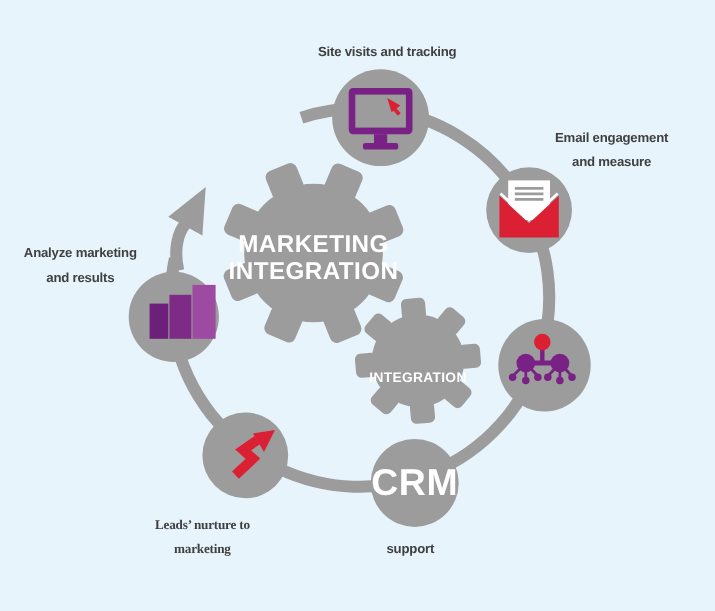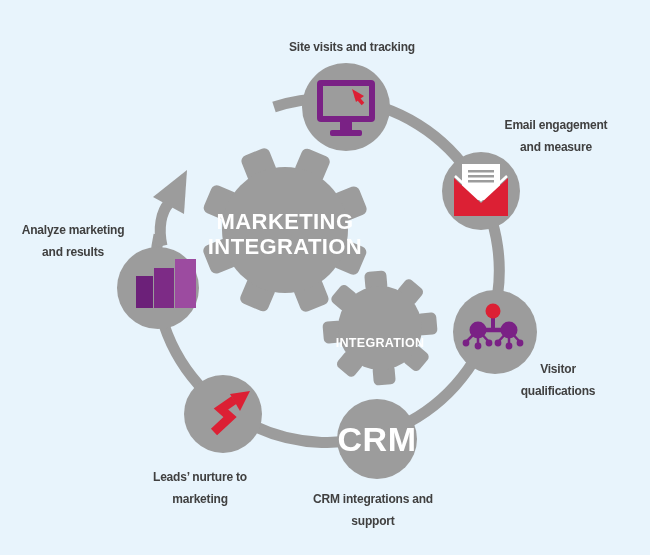--- a/index.html
+++ b/index.html
@@ -17,21 +17,21 @@
   .gear-text{
     position:absolute;text-align:center;color:#ffffff;font-weight:bold;
   }
   .g-big{left:185px;top:209px;width:200px;font-size:22px;line-height:25px;letter-spacing:.4px;}
   .g-small{left:305px;top:336px;width:150px;font-size:12.5px;line-height:15px;letter-spacing:.3px;}
   .g-crm{left:327px;top:423px;width:100px;font-size:34px;line-height:32px;letter-spacing:.5px;}
   .l-site{left:232px;top:36px;width:240px;}
   .l-email{left:456px;top:114px;width:200px;}
   .l-visitor{left:478px;top:358px;width:160px;}
   .l-crm{left:263px;top:488px;width:220px;}
-  .l-leads{left:100px;top:466px;width:200px;}
+  .l-leads{left:84px;top:466px;width:200px;font-family:Liberation Serif, serif;}
   .l-analyze{left:-12px;top:219px;width:170px;}
   .fill-gray{fill:#9c9c9c;}
   .fill-purple{fill:#7a2185;}
   .fill-red{fill:#dc2034;}
   .ring{stroke:#9c9c9c;stroke-width:11;fill:none;}
 </style>
 </head>
 <body>
 
 <div class="stage">
@@ -138,26 +138,21 @@
     <div>CRM</div>
   </div>
 
   <div class="lbl l-site">
     <div>Site visits and tracking</div>
   </div>
   <div class="lbl l-email">
     <div>Email engagement</div>
     <div>and measure</div>
   </div>
-  <div class="lbl l-visitor">
-    <div>Visitor</div>
-    <div>qualifications</div>
-  </div>
   <div class="lbl l-crm">
-    <div>CRM integrations and</div>
     <div>support</div>
   </div>
   <div class="lbl l-leads">
     <div>Leads’ nurture to</div>
     <div>marketing</div>
   </div>
   <div class="lbl l-analyze">
     <div>Analyze marketing</div>
     <div>and results</div>
   </div>

